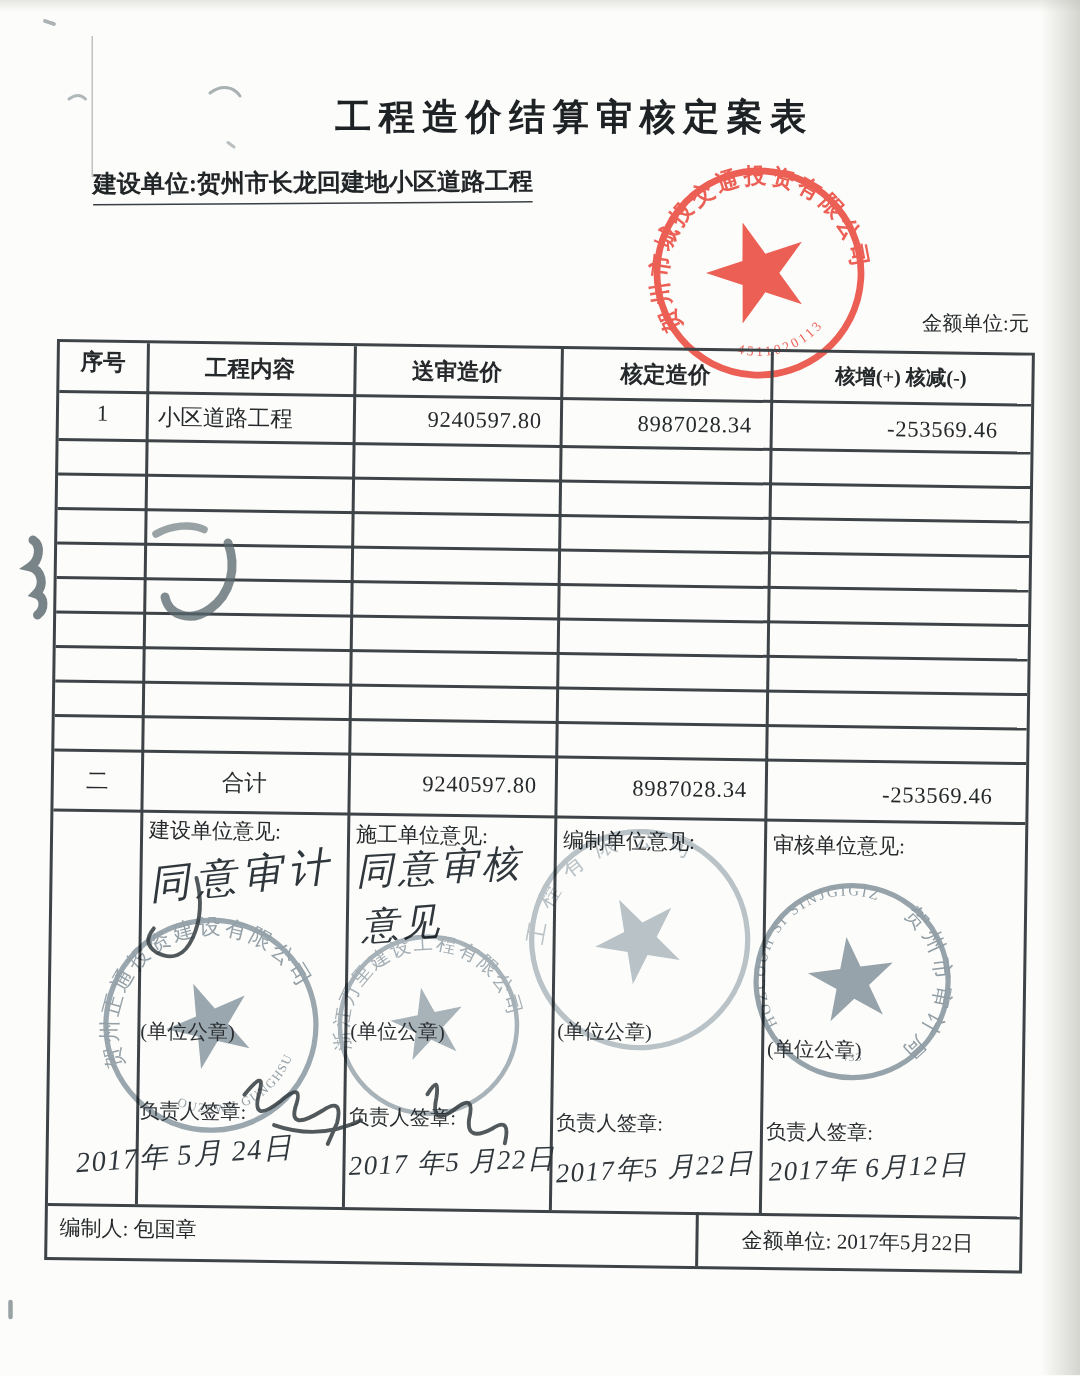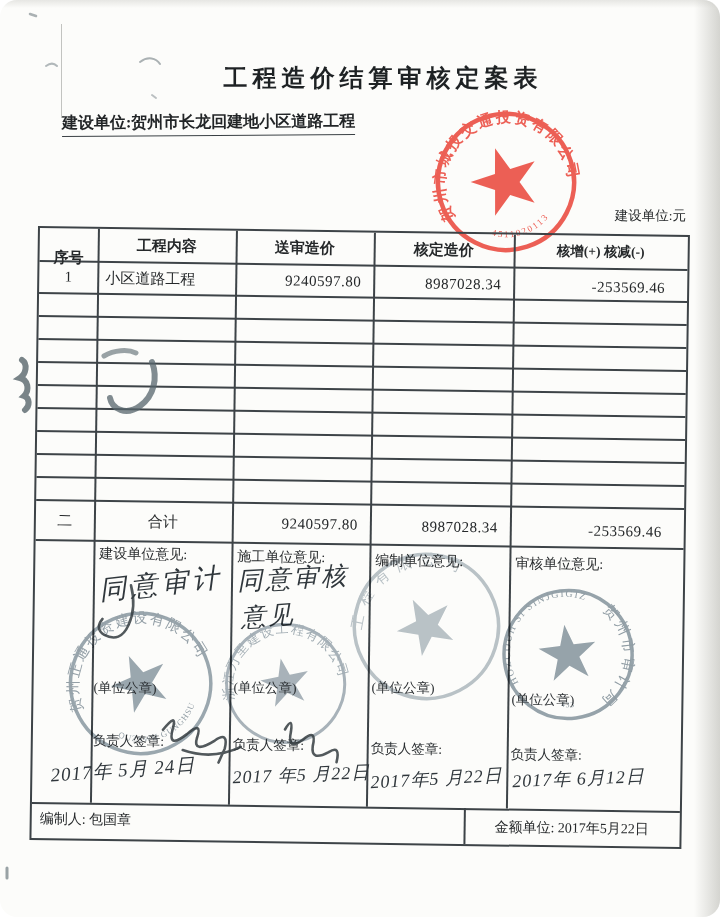--- a/index.html
+++ b/index.html
@@ -1,20 +1,19 @@
 <!DOCTYPE html>
 <html><head>
 <meta charset="utf-8">
 <style>
   html,body{margin:0;padding:0;}
   .page{
     position:relative; width:720px; height:917px; overflow:hidden;
     background:#fcfcfa; color:#26292b;
     font-family:"Liberation Serif","DejaVu Serif",serif;
-    border-radius:17px;
   }
   
   .edge-right{position:absolute;top:0;right:0;width:26px;height:100%;
     background:linear-gradient(to right, rgba(190,190,184,0), rgba(186,186,180,.6));}
   .edge-top{position:absolute;top:0;left:0;width:100%;height:8px;
     background:linear-gradient(to bottom, rgba(190,190,184,.35), rgba(190,190,184,0));}
   .fold-line{position:absolute;left:61px;top:24px;width:1px;height:94px;background:#a9aba6;opacity:.7;}
 
   .hdr-title{position:absolute;left:183px;top:62px;width:400px;text-align:center;
     font-size:24px;font-weight:bold;letter-spacing:5px;color:#1e2224;}
@@ -51,21 +50,21 @@
   <div class="edge-right"></div>
   <div class="edge-top"></div>
   <div class="fold-line"></div>
 
   <div class="hdr-title">工程造价结算审核定案表</div>
 
   <div class="hdr-line" style="top:112px;">
     <span class="u-line"><b>建设单位:</b><b>贺州市长龙回建地小区道路工程</b></span>
   </div>
 
-  <div class="unit-note">建设单位:元</div>
+  <div class="unit-note">金额单位:元</div>
 
   <svg class="stamp" style="left:431px;top:107px;opacity:.9;" width="150" height="150" viewBox="-75 -75 150 150">
     <g transform="rotate(-18)">
       <circle cx="0" cy="0" r="68" fill="none" stroke="#ee4f44" stroke-width="4.5"></circle>
       <path id="arcR1" d="M -44 46 A 62 62 0 1 1 44 46" fill="none"></path>
       <text font-size="15" fill="#ee4f44" letter-spacing="2.5" font-weight="bold">
         <textPath href="#arcR1" startOffset="50%" text-anchor="middle">贺州市城投交通投资有限公司</textPath>
       </text>
       <path id="arcR2" d="M -40 38 A 55 55 0 0 0 40 38" fill="none"></path>
       <text font-size="9" fill="#ee4f44" letter-spacing="2">
@@ -90,21 +89,21 @@
     <div class="h" style="top:133px;"></div>
     <div class="h" style="top:156px;"></div>
     <div class="h" style="top:179px;"></div>
     <div class="h" style="top:202px;"></div>
     <div class="h" style="top:225px;"></div>
     <div class="h" style="top:248px;"></div>
     <div class="h" style="top:271px;"></div>
     <div class="h" style="top:311px;"></div>
     <div class="h" style="top:574px;"></div>
 
-    <div class="cell center th" style="left:0;width:58px;top:20px;">序号</div>
+    <div class="cell center th" style="left:0;width:58px;top:4px;">序号</div>
     <div class="cell center th" style="left:58px;width:138px;top:7px;">工程内容</div>
     <div class="cell center th" style="left:196px;width:138px;top:7px;">送审造价</div>
     <div class="cell center th" style="left:334px;width:140px;top:7px;">核定造价</div>
     <div class="cell center th" style="left:474px;width:174px;top:7px;font-size:13.5px;">核增(+) 核减(-)</div>
 
     <div class="cell center" style="left:0;width:58px;top:40px;">1</div>
     <div class="cell" style="left:66px;top:40px;">小区道路工程</div>
     <div class="cell num" style="left:196px;width:126px;top:41px;">9240597.80</div>
     <div class="cell num" style="left:334px;width:128px;top:42px;">8987028.34</div>
     <div class="cell num" style="left:474px;width:152px;top:43px;">-253569.46</div>

